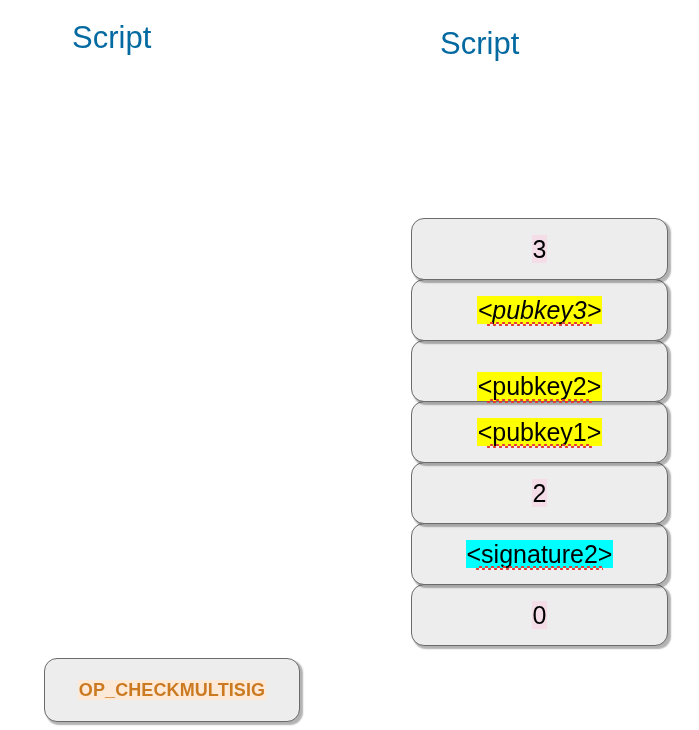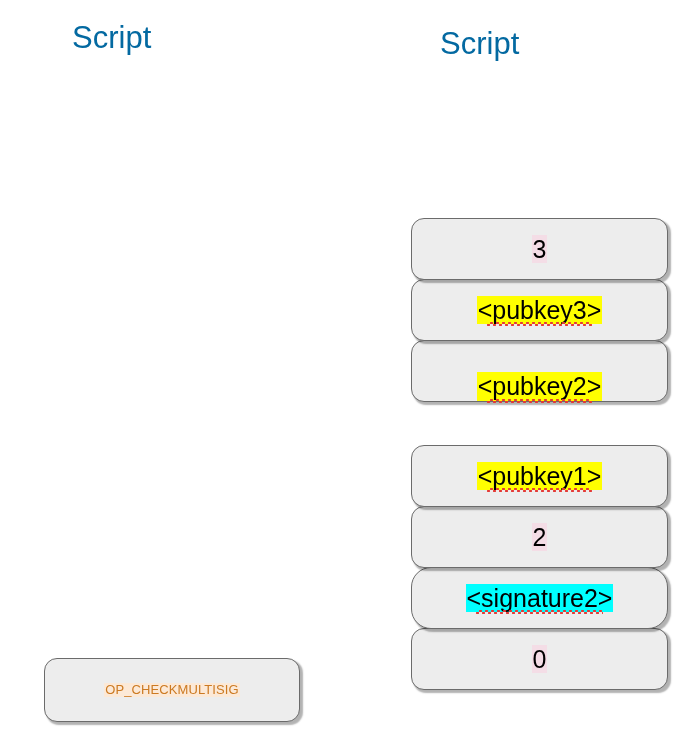--- a/index.html
+++ b/index.html
@@ -86,50 +86,51 @@
   }
 
   
   #script-op {
     left: 44px;
     top: 658px;
     width: 256px;
     height: 64px;
   }
   #script-op .node-text {
-    font-size: 13px;
+    font-size: 18px;
     color: #cc7a22;
     background: #fce9d7;
     letter-spacing: 0.1px;
+    font-weight: bold;
   }
 </style>
 </head>
 <body>
 
 <div id="script-title" class="col-title">Script</div>
 
 <div id="stack-title" class="col-title">Script</div>
 
 <div id="stack-column">
     <div class="node" style="z-index: 8;">
       <span class="node-text hl-pink">3</span>
     </div>
-    <div class="node" style="z-index: 7;">
+    <div class="node" style="z-index: 7; font-style: italic;">
       <span class="node-text hl-yellow misspelled">&lt;pubkey3&gt;</span>
     </div>
     <div class="node" style="z-index: 6; align-items: flex-end;">
       <span class="node-text hl-yellow misspelled">&lt;pubkey2&gt;</span>
     </div>
-    <div class="node" style="z-index: 5; margin-top: 44px;">
+    <div class="node" style="z-index: 5;">
       <span class="node-text hl-yellow misspelled">&lt;pubkey1&gt;</span>
     </div>
     <div class="node" style="z-index: 4;">
       <span class="node-text hl-pink">2</span>
     </div>
-    <div class="node" style="z-index: 3; border-radius: 20px;">
+    <div class="node" style="z-index: 3;">
       <span class="node-text hl-cyan misspelled">&lt;signature2&gt;</span>
     </div>
     <div class="node" style="z-index: 1;">
       <span class="node-text hl-pink">0</span>
     </div>
   </div>
 
 <div id="script-op" class="node">
   <span class="node-text">OP_CHECKMULTISIG</span>
 </div>

